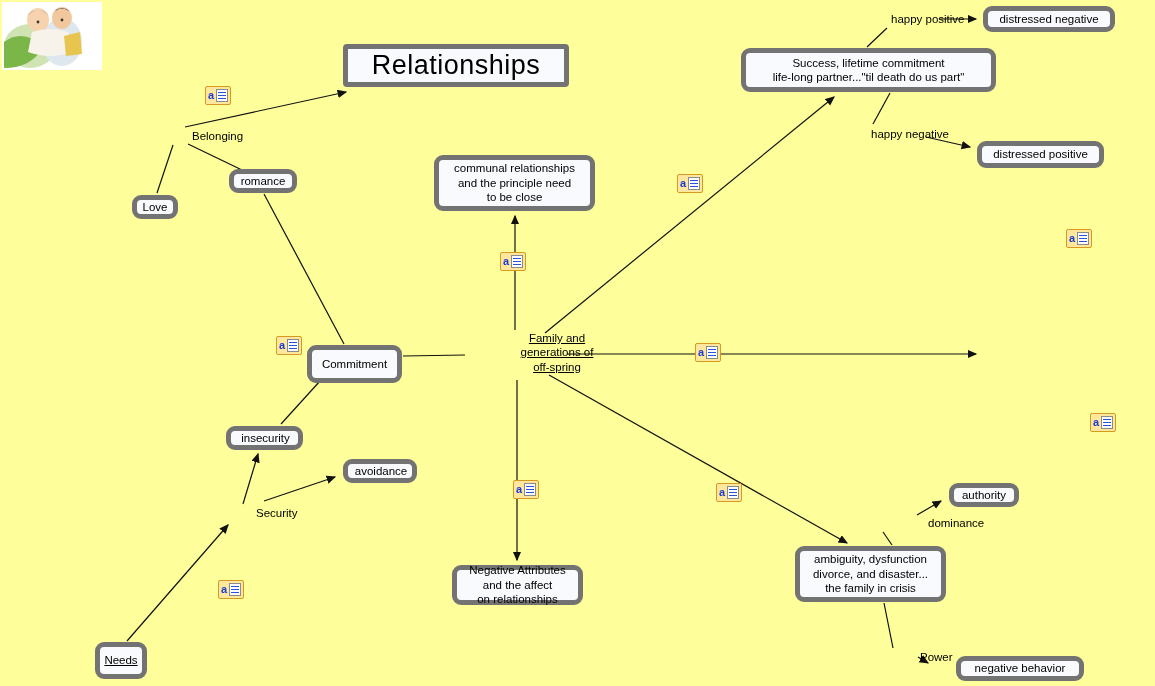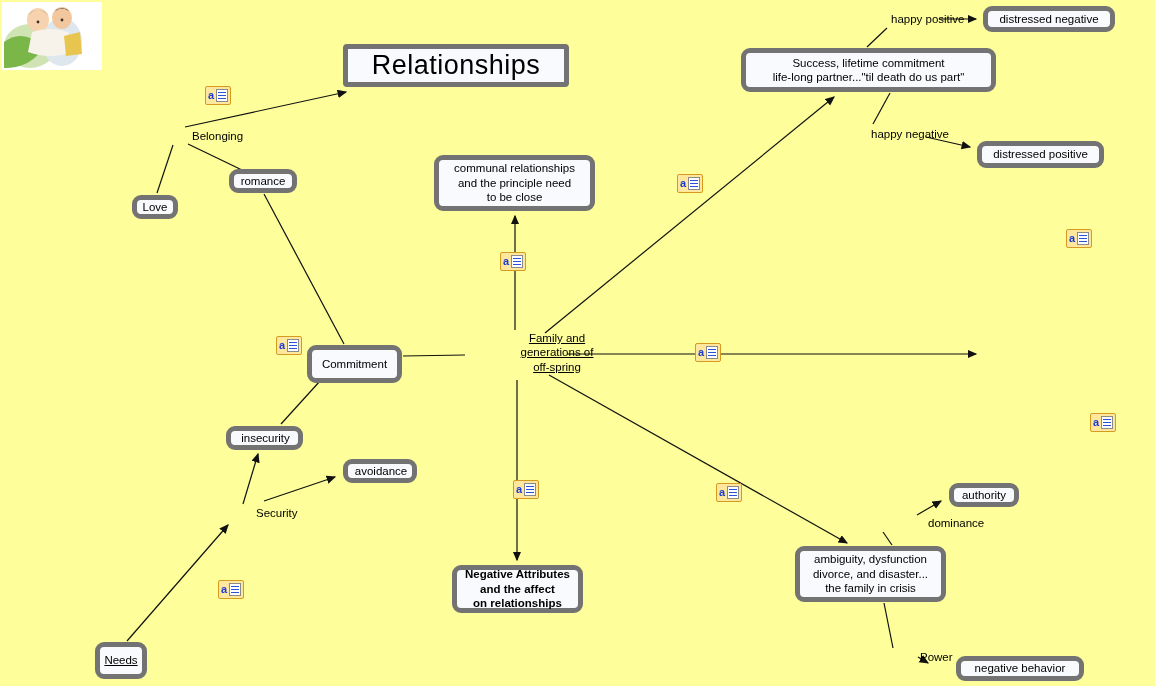--- a/index.html
+++ b/index.html
@@ -115,21 +115,21 @@
 to be close</div>
   <div class="node" style="left:229px;top:169px;width:68px;height:24px;">romance</div>
   <div class="node" style="left:132px;top:195px;width:46px;height:24px;">Love</div>
   <div class="node" style="left:307px;top:345px;width:95px;height:38px;">Commitment</div>
   <div class="node" style="left:226px;top:426px;width:77px;height:24px;padding-left:8px;">insecurity</div>
   <div class="node" style="left:343px;top:459px;width:74px;height:24px;padding-left:8px;">avoidance</div>
   <div class="node" style="left:949px;top:483px;width:70px;height:24px;">authority</div>
   <div class="node" style="left:795px;top:546px;width:151px;height:56px;">ambiguity, dysfunction
 divorce, and disaster...
 the family in crisis</div>
-  <div class="node" style="left:452px;top:565px;width:131px;height:48px;font-weight:bold;">Negative Attributes
+  <div class="node" style="left:452px;top:565px;width:131px;height:40px;">Negative Attributes
 and the affect
 on relationships</div>
   <div class="node" style="left:932px;top:656px;width:128px;height:25px;margin-left:24px;">negative behavior</div>
   <div class="node" style="left:95px;top:642px;width:52px;height:37px;text-decoration:underline;">Needs</div>
 
   <div class="plain-label" style="left:849px;top:12px;">happy positive</div>
   <div class="plain-label" style="left:829px;top:127px;">happy negative</div>
   <div class="plain-label" style="left:150px;top:129px;">Belonging</div>
   <div class="plain-label center-label" style="left:462px;top:331px;width:106px;">Family and
 generations of

